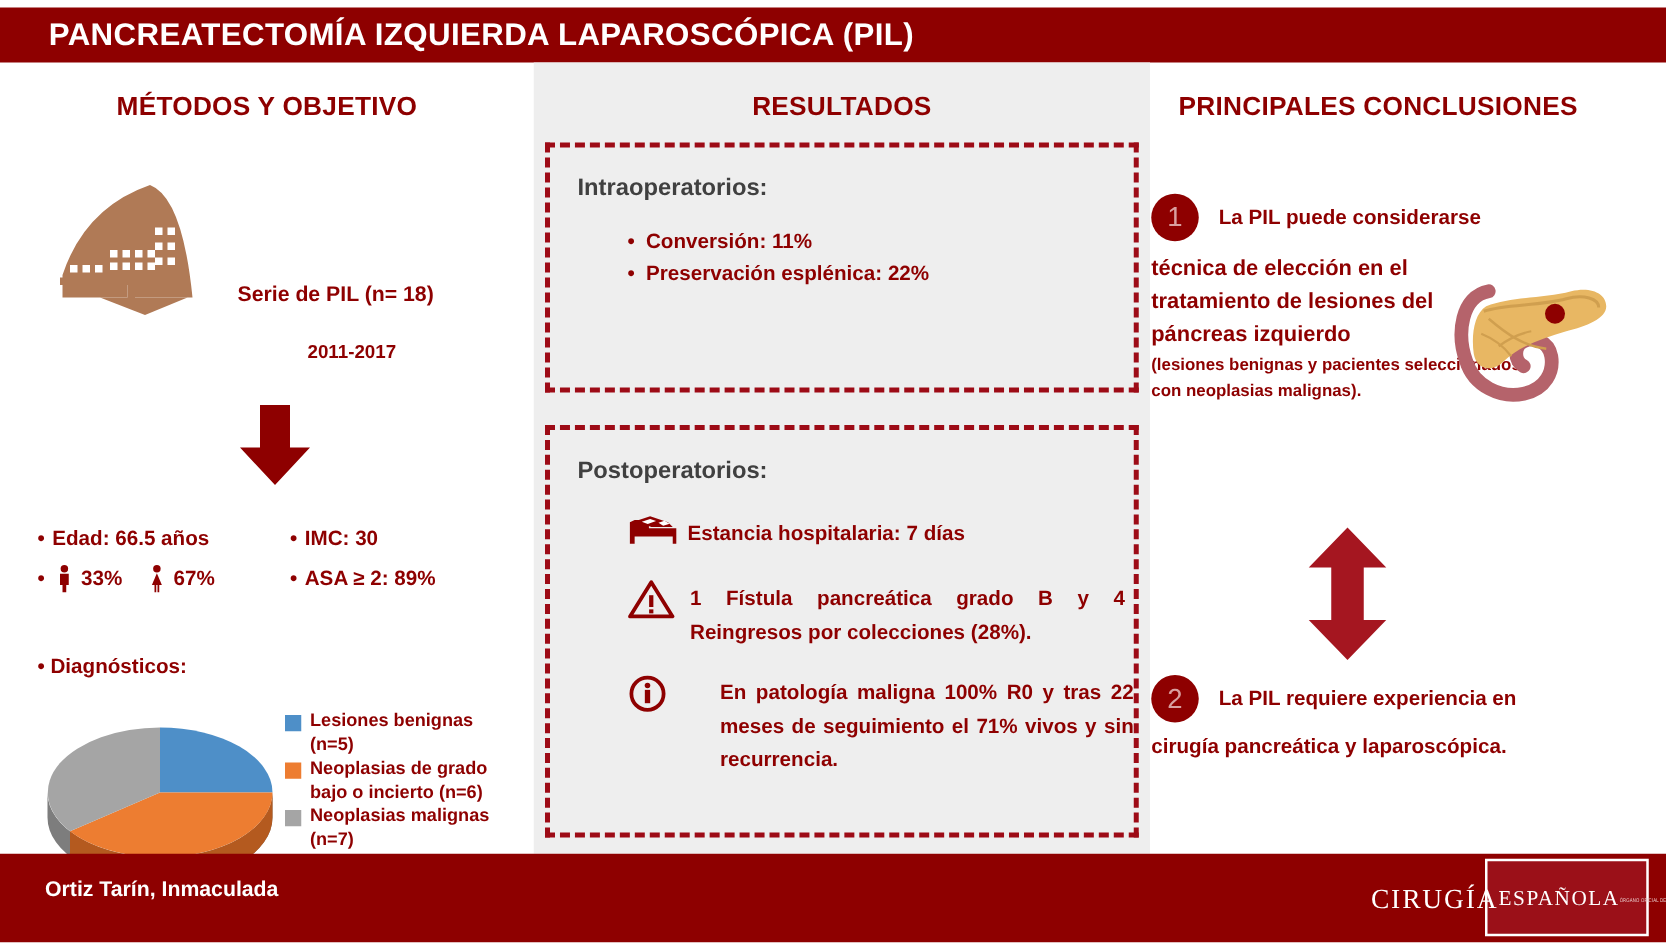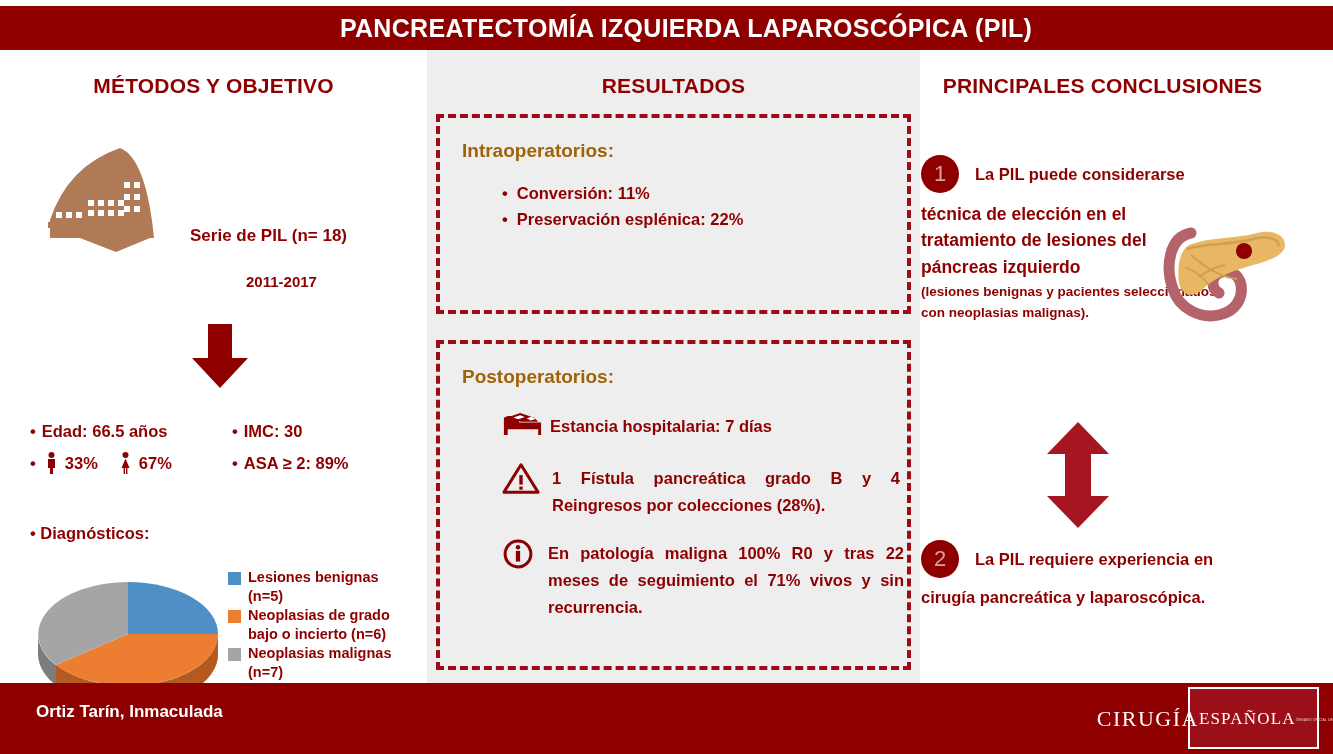--- a/index.html
+++ b/index.html
@@ -13,21 +13,21 @@
     position: relative;
     width: 1333px; height: 754px;
     background: #ffffff;
   }
 
   
   .title-bar {
     position: absolute; left: 0; top: 6px;
     width: 1333px; height: 44px;
     background: #8e0000;
-    display: flex; align-items: center; justify-content: center; padding-left: 39px;
+    display: flex; align-items: center; justify-content: flex-start; padding-left: 39px;
   }
   .title-bar .title-text {
     color: #ffffff;
     font-size: 25px; font-weight: bold;
     letter-spacing: .3px;
     white-space: nowrap;
   }
 
   
   .footer-bar {
@@ -104,38 +104,38 @@
 
   
   .dashed-box {
     position: absolute;
     border: 4px dashed #9d0b16;
     background: transparent;
   }
   .box-intra { left: 9px; top: 64px; width: 475px; height: 200px; }
   .box-post  { left: 9px; top: 290px; width: 475px; height: 330px; }
   .box-title {
-    color: #a16207; font-size: 19px; font-weight: bold;
+    color: #404040; font-size: 19px; font-weight: bold;
     margin: 22px 0 0 22px;
   }
   .mid-bullets { margin: 18px 0 0 62px; }
   .mid-bullet {
     color: #8e0000; font-size: 16.5px; font-weight: bold;
     line-height: 1.58; display: flex;
   }
   .mid-bullet .bdot { margin-right: 9px; }
   .icon-line {
     display: flex; align-items: flex-start;
     color: #8e0000; font-size: 16.5px; font-weight: bold;
   }
   .icon-line .ic { flex: none; }
   .time-line { margin: 20px 0 0 68px; align-items: center; }
   .bed-line { margin: 22px 0 0 62px; align-items: center; }
   .warn-line { margin: 18px 0 0 62px; }
-  .info-line { margin: 20px 0 0 62px; }
+  .info-line { margin: 20px 0 0 62px; gap: 28px; }
   .just-text {
     color: #8e0000; font-size: 16.5px; font-weight: bold;
     text-align: justify; line-height: 1.62;
   }
   .warn-text { width: 348px; padding-top: 4px; }
   .info-text { width: 356px; padding-top: 2px; }
 
   
   .num-badge {
     width: 38px; height: 38px; border-radius: 50%;

